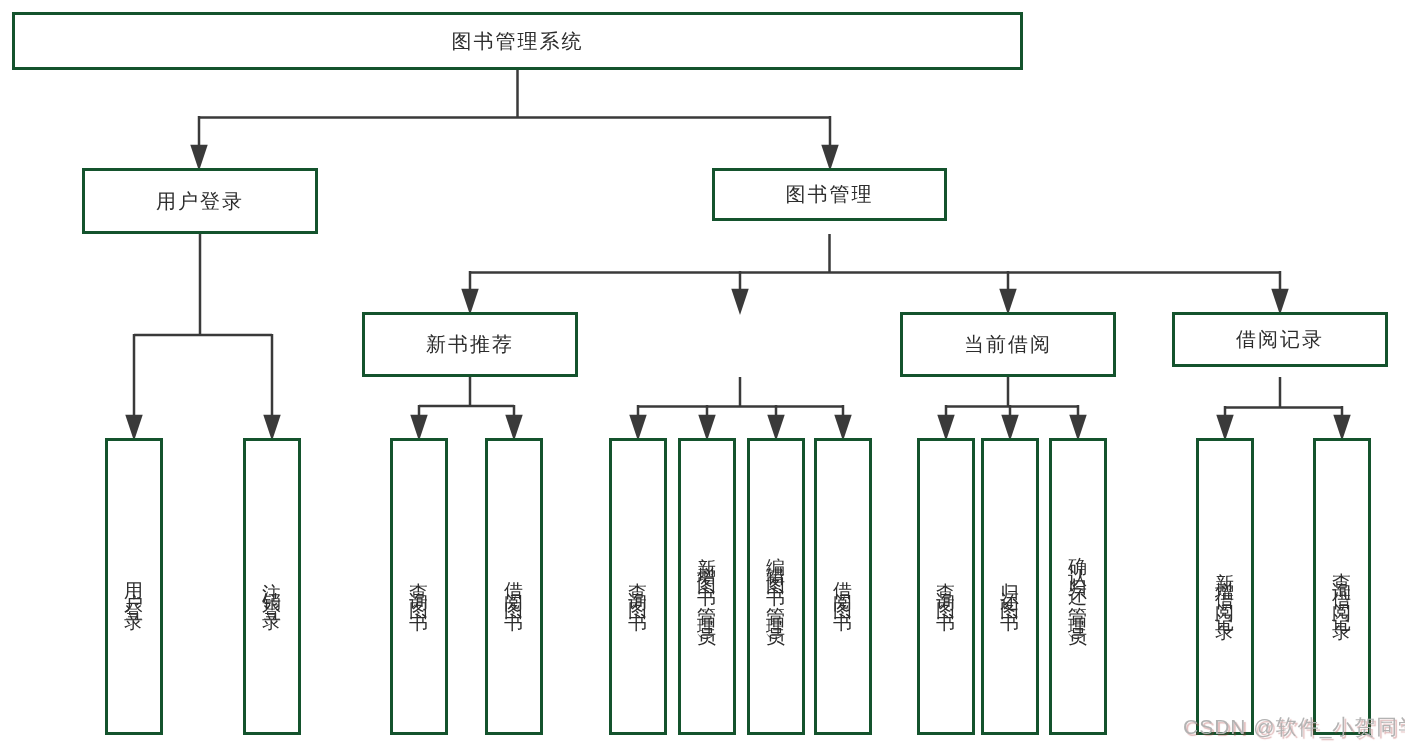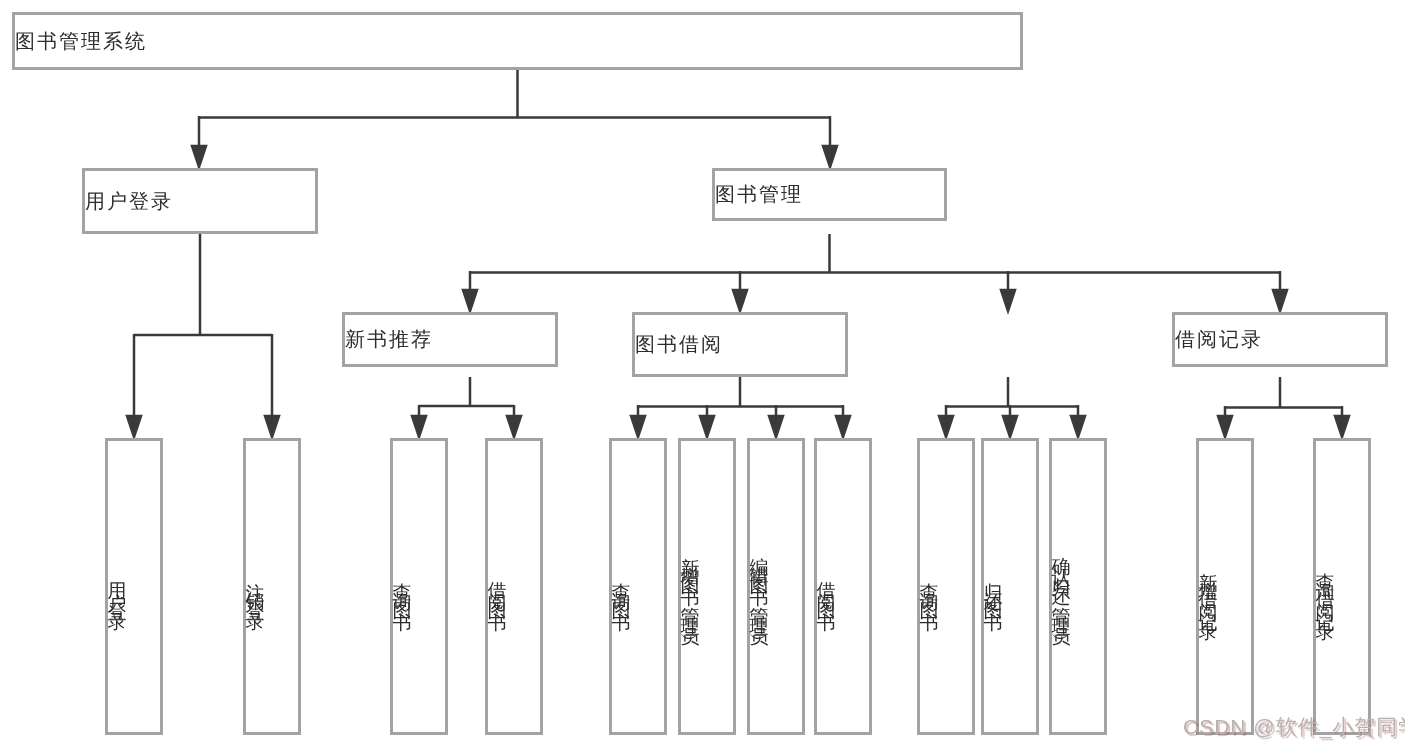--- a/index.html
+++ b/index.html
@@ -8,24 +8,24 @@
     position:relative;
     width:1405px;height:747px;
     background:#ffffff;
     overflow:hidden;
   }
   #wires{position:absolute;left:0;top:0;width:1405px;height:747px;}
   .box{
     position:absolute;
     box-sizing:border-box;
     background:#ffffff;
-    border:3px solid #a3a3a3;
+    border:3px solid #14532d;
     display:flex;
     align-items:center;
-    justify-content:flex-start;
+    justify-content:center;
     color:#2d2d2d;
   }
   .box .lbl{
     font-size:20px;
     letter-spacing:2px;
     white-space:nowrap;
   }
   .leaf .lbl{
     writing-mode:vertical-rl;
     text-orientation:mixed;
@@ -129,25 +129,25 @@
     <span class="lbl">图书管理系统</span>
   </div>
 
   <div class="box" style="left:82px;top:168px;width:236px;height:66px">
     <span class="lbl">用户登录</span>
   </div>
   <div class="box" style="left:712px;top:168px;width:235px;height:53px">
     <span class="lbl">图书管理</span>
   </div>
 
-  <div class="box" style="left:342px;top:312px;width:216px;height:55px">
+  <div class="box" style="left:362px;top:312px;width:216px;height:65px">
     <span class="lbl">新书推荐</span>
   </div>
-  <div class="box" style="left:632px;top:312px;width:216px;height:65px">
-    <span class="lbl">图书借阅</span>
+  <div class="box" style="left:900px;top:312px;width:216px;height:65px">
+    <span class="lbl">当前借阅</span>
   </div>
   <div class="box" style="left:1172px;top:312px;width:216px;height:55px">
     <span class="lbl">借阅记录</span>
   </div>
 
   <div class="box leaf" style="left:105px;top:438px;width:58px;height:297px">
     <span class="lbl">用户登录</span>
   </div>
   <div class="box leaf" style="left:243px;top:438px;width:58px;height:297px">
     <span class="lbl">注销登录</span>

